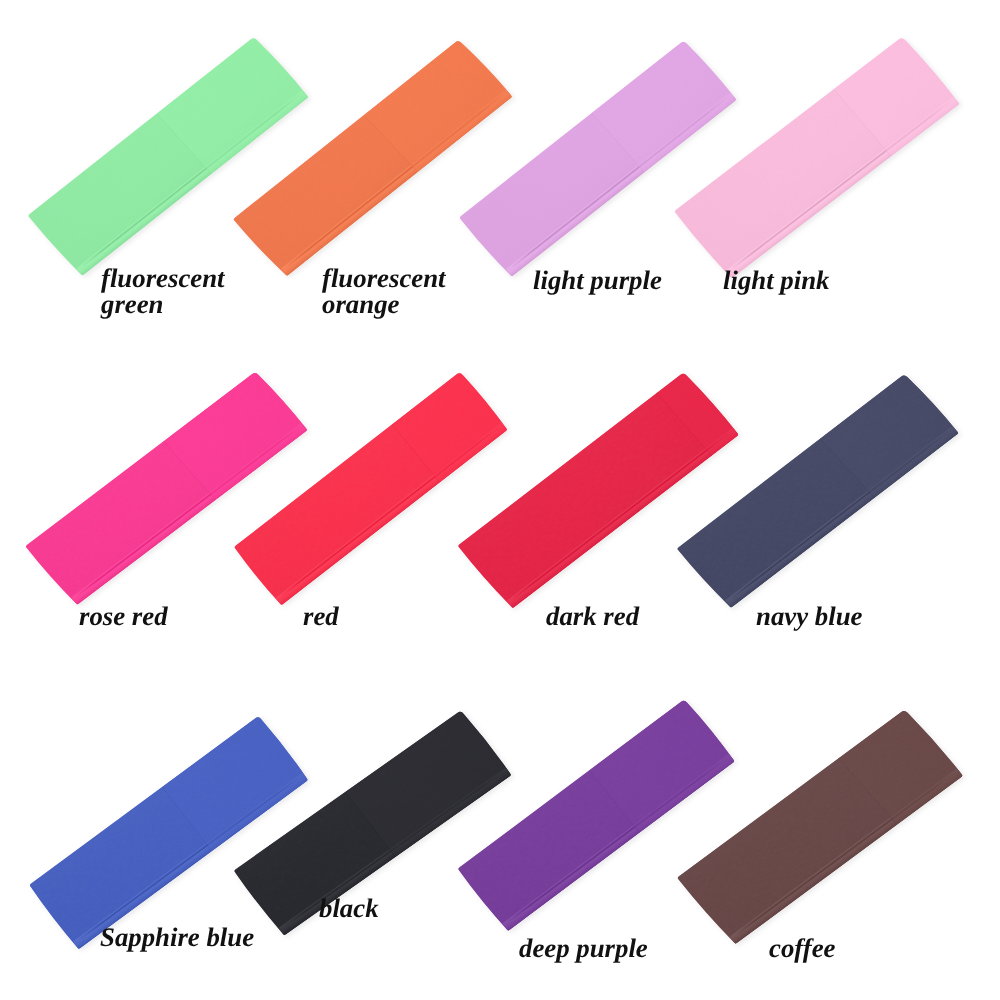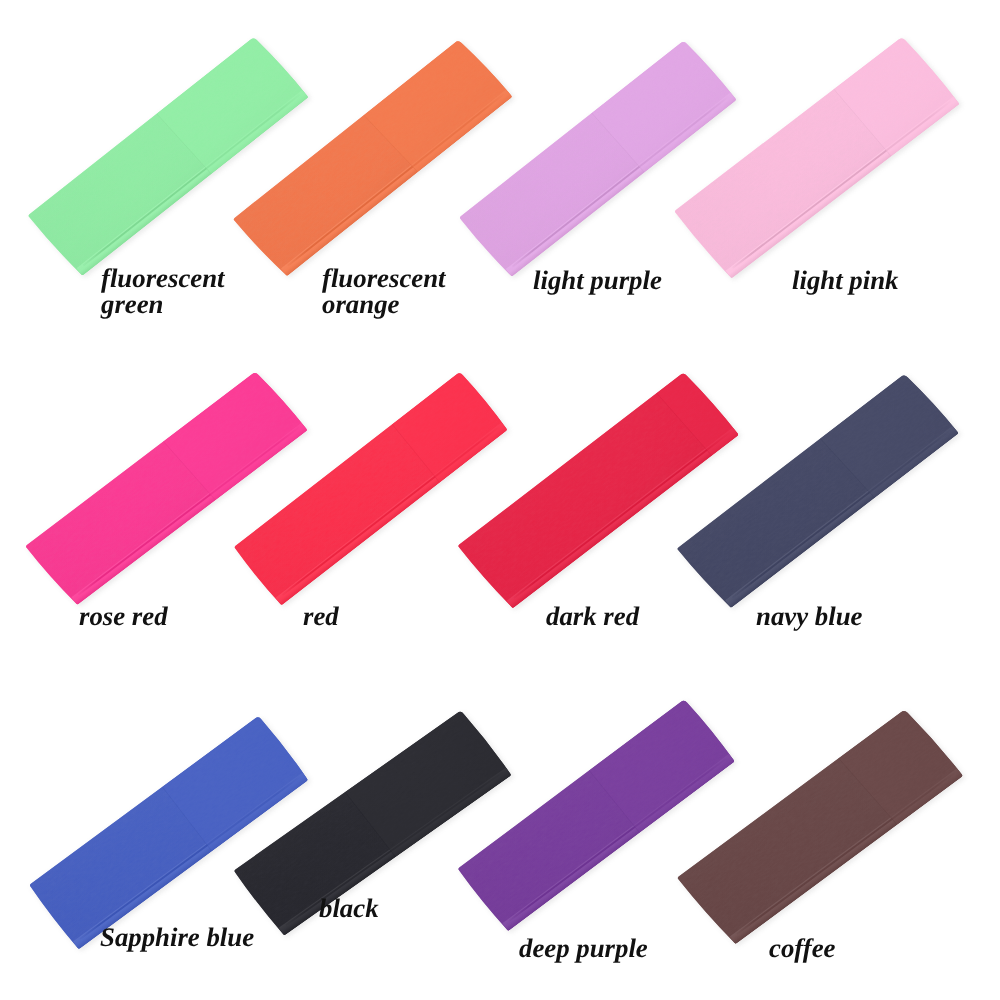--- a/index.html
+++ b/index.html
@@ -520,21 +520,21 @@
           </g>
         </g>
       </g>
   </svg>
   <div id="labels">
       <div class="label" style="left: 101px; top: 264.5px;">fluorescent
 green</div>
       <div class="label" style="left: 322px; top: 264.5px;">fluorescent
 orange</div>
       <div class="label" style="left: 533px; top: 266.5px;">light purple</div>
-      <div class="label" style="left: 792px; top: 266.5px;">light pink</div>
+      <div class="label" style="left: 723px; top: 266.5px;">light pink</div>
       <div class="label" style="left: 79px; top: 602.5px;">rose red</div>
       <div class="label" style="left: 303px; top: 602.5px;">red</div>
       <div class="label" style="left: 530px; top: 602.5px; margin-left: 16px;">dark red</div>
       <div class="label" style="left: 756px; top: 602.5px;">navy blue</div>
       <div class="label" style="left: 100px; top: 924px; font-style: italic;">Sapphire blue</div>
       <div class="label" style="left: 319px; top: 895px;">black</div>
       <div class="label" style="left: 519px; top: 934.5px; text-align: right;">deep purple</div>
       <div class="label" style="left: 769px; top: 934.5px;">coffee</div>
     </div>
 </div>

